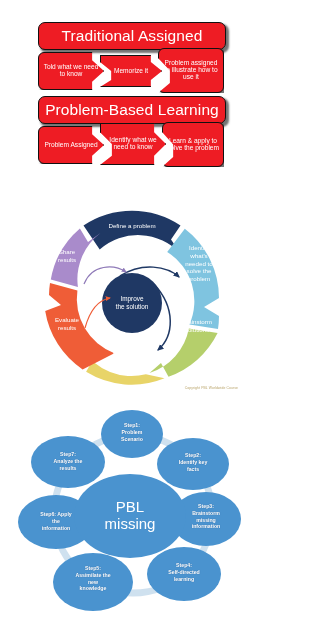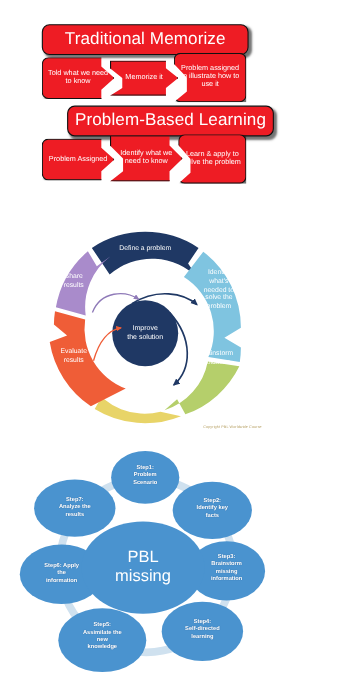--- a/index.html
+++ b/index.html
@@ -12,21 +12,21 @@
   .p1-inner{position:absolute;left:38px;top:22px;width:186px;height:145px;}
 
   .banner{
     position:absolute;left:0;width:186px;height:26px;
     background:#ee1c24;border:1.2px solid #111;border-radius:7px;
     box-shadow:2.5px 2.5px 2px rgba(0,0,0,.55);
     color:#fff;font-size:15.5px;font-weight:400;letter-spacing:.1px;
     display:flex;align-items:center;justify-content:center;white-space:nowrap;
   }
   .banner.b1{top:0;}
-  .banner.b2{top:74px;margin-left:23px;}
+  .banner.b2{top:74px;}
 
   .arrowbox{
     position:absolute;background:#ee1c24;border:1.2px solid #111;
     box-shadow:2.5px 2.5px 2px rgba(0,0,0,.55);
     color:#fff;display:flex;align-items:center;justify-content:center;
     text-align:center;line-height:1.02;font-size:6.6px;padding:0 3px;
     box-sizing:border-box;
   }
   
   .abox-start{border-radius:6px;
@@ -76,21 +76,21 @@
   }
 </style>
 </head>
 <body>
 
 <div class="page">
 
   <div class="panel1">
     <div class="p1-inner">
 
-      <div class="banner b1">Traditional Memorize</div>
+      <div class="banner b1">Traditional Assigned</div>
 
       <div class="arrowbox abox-start r1a">Told what we need to know</div>
       <div class="arrowbox abox-mid r1b">Memorize it</div>
       <div class="arrowbox abox-end r1c">Problem assigned to illustrate how to use it</div>
 
       <div class="banner b2">Problem-Based Learning</div>
 
       <div class="arrowbox abox-start r2a">Problem Assigned</div>
       <div class="arrowbox abox-mid r2b">Identify what we need to know</div>
       <div class="arrowbox abox-end r2c">Learn &amp; apply to solve the problem</div>

